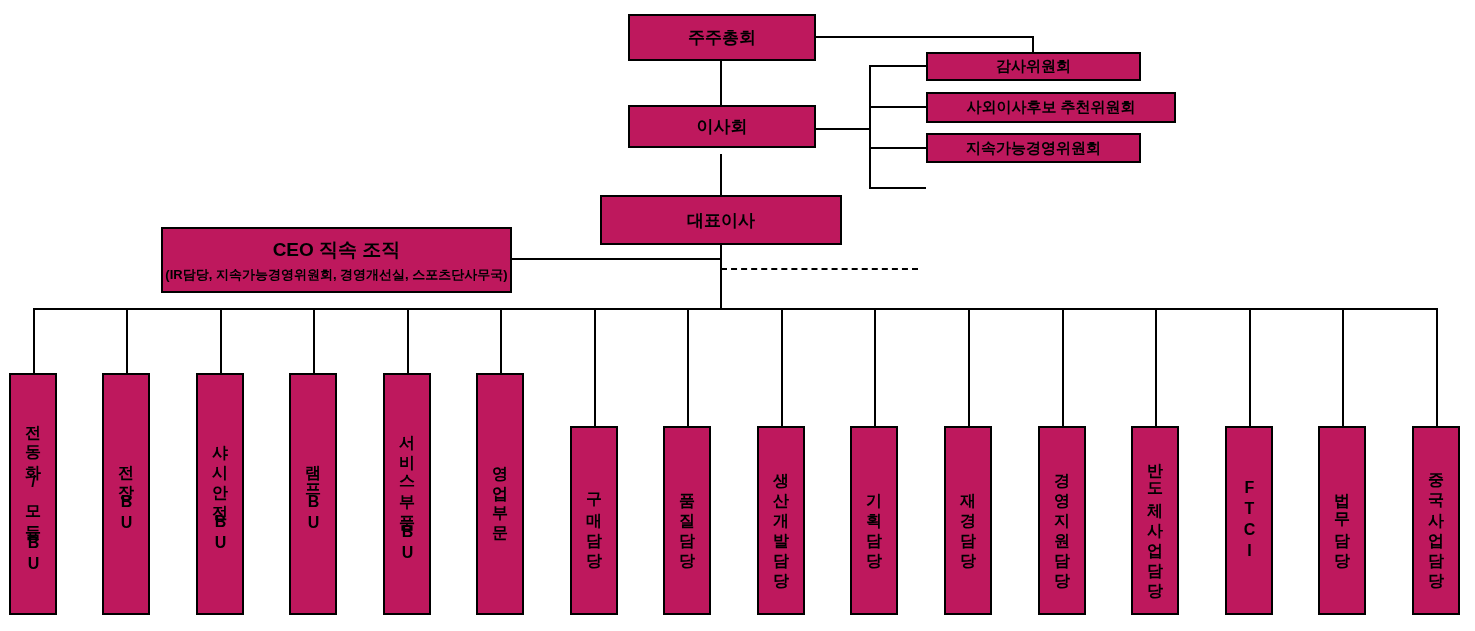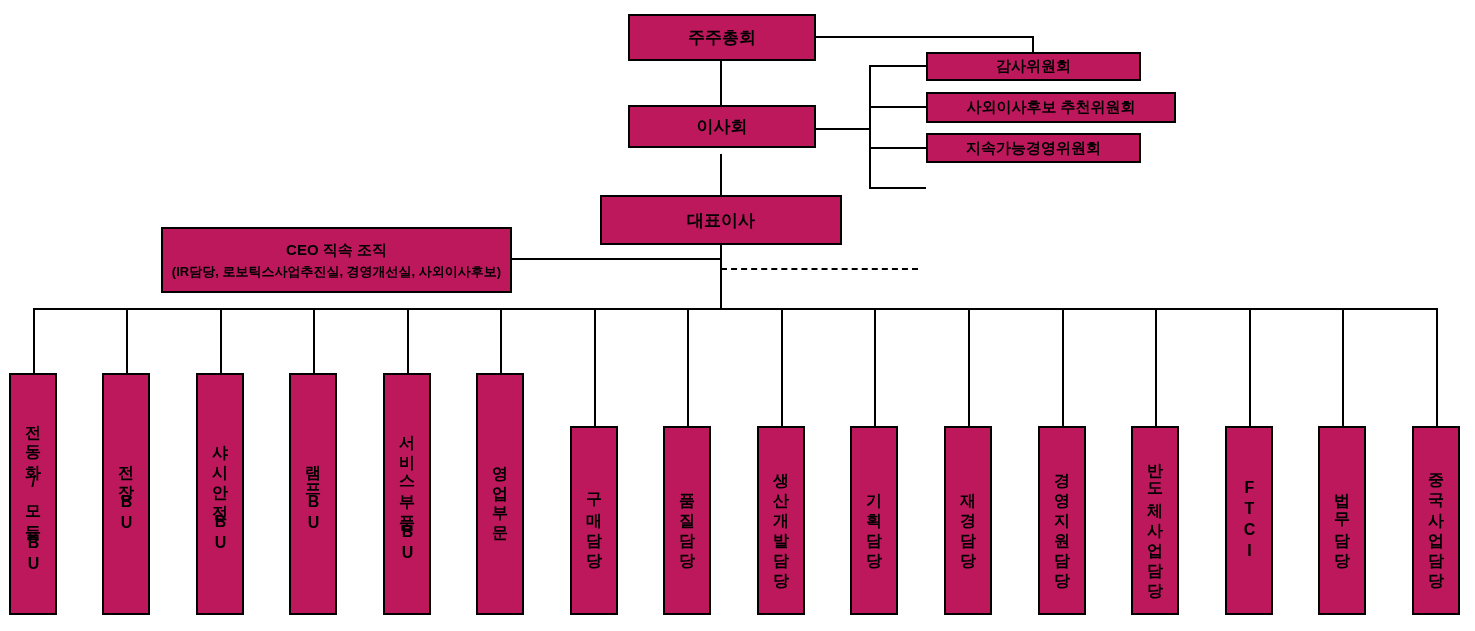--- a/index.html
+++ b/index.html
@@ -20,21 +20,21 @@
     display: flex;
     align-items: center;
     justify-content: center;
     text-align: center;
     font-weight: 700;
   }
   .node-label { font-size: 17px; font-weight: 700; }
   .committee .node-label { font-size: 15px; }
   .safety .node-label { font-size: 16px; }
   .ceo-direct { flex-direction: column; line-height: 1.55; }
-  .ceo-direct .title { font-size: 15px; font-weight: 700; }
+  .ceo-direct .title { font-size: 19px; font-weight: 700; }
   .ceo-direct .detail { font-size: 13px; font-weight: 700; }
   .vlabel {
     writing-mode: vertical-lr;
     text-orientation: upright;
     font-size: 16px;
     font-weight: 700;
     letter-spacing: 4px;
     line-height: 1;
   }
   .hline {
@@ -111,21 +111,21 @@
   </div>
   <div class="box committee" style="left:926px; top:92px; width:250px; height:31px;">
     <span class="node-label">사외이사후보 추천위원회</span>
   </div>
   <div class="box committee" style="left:926px; top:133px; width:215px; height:30px;">
     <span class="node-label">지속가능경영위원회</span>
   </div>
 
   <div class="box ceo-direct" style="left:161px; top:227px; width:351px; height:66px;">
     <span class="title">CEO 직속 조직</span>
-    <span class="detail">(IR담당, 로보틱스사업추진실, 경영개선실, 사외이사후보)</span>
+    <span class="detail">(IR담당, 지속가능경영위원회, 경영개선실, 스포츠단사무국)</span>
   </div>
 
 
   <div class="box" style="left:9px;   top:373px; width:48px; height:242px;">
     <span class="vlabel">전동화/모듈BU</span>
   </div>
   <div class="box" style="left:102px; top:373px; width:48px; height:242px;">
     <span class="vlabel">전장BU</span>
   </div>
   <div class="box" style="left:196px; top:373px; width:48px; height:242px;">

